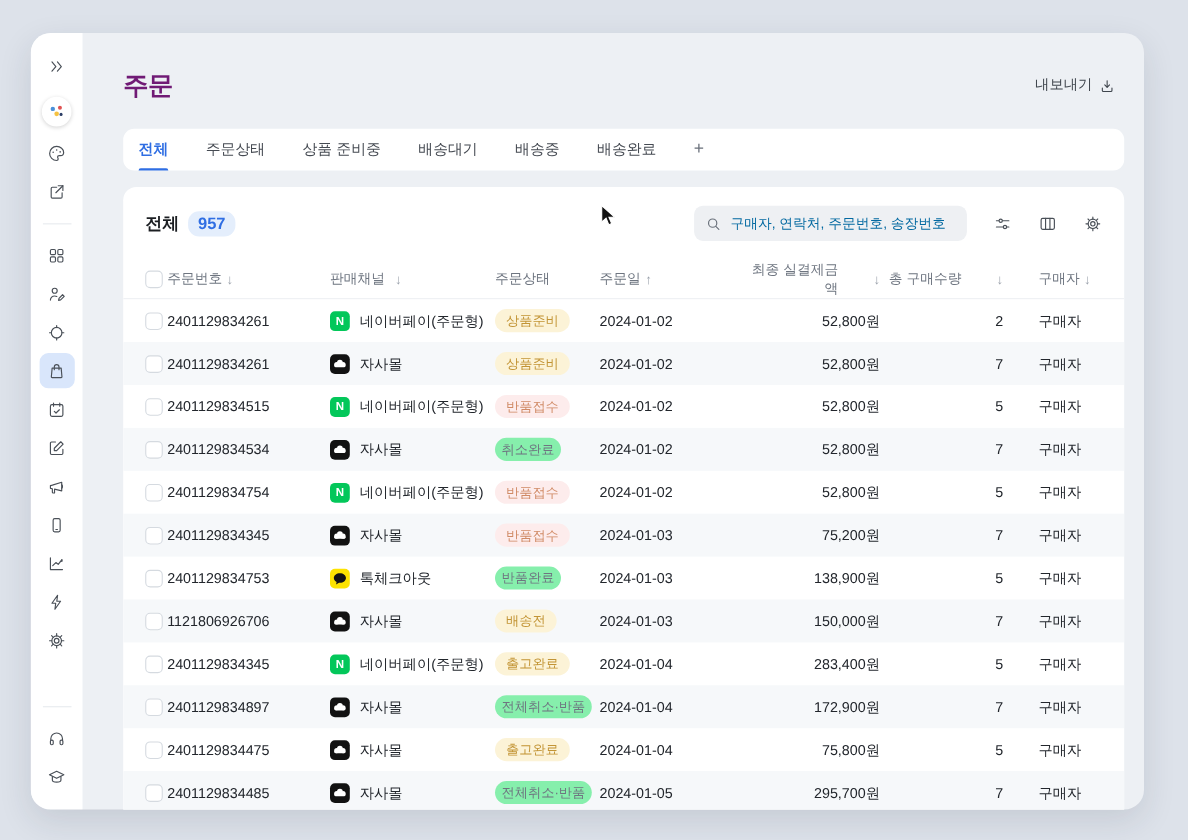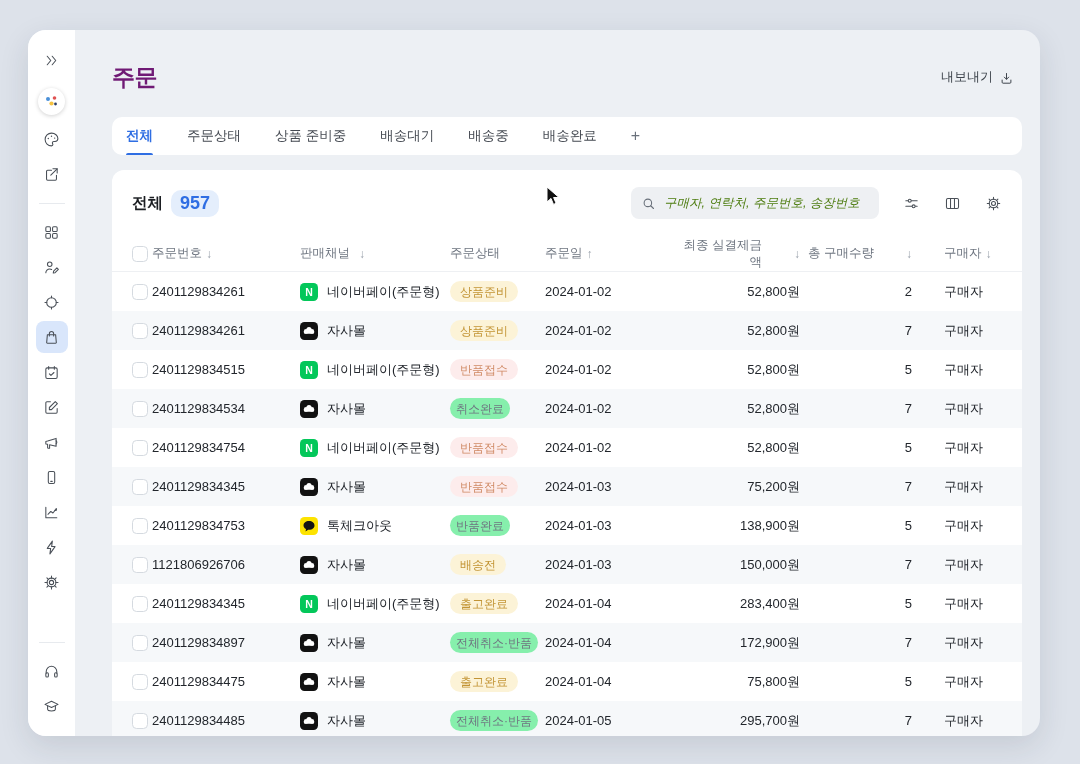--- a/index.html
+++ b/index.html
@@ -54,29 +54,29 @@
   .tab { position:relative; display:flex; align-items:center; font-size:13.5px; color:#454a52; cursor:pointer; }
   .tab.active { color:var(--accent,#2f6ee3); font-weight:600; }
   .tab.active::after { content:""; position:absolute; left:0; right:0; bottom:0; height:2.5px; background:var(--accent,#2f6ee3); border-radius:2px 2px 0 0; }
   .add-tab { display:flex; align-items:center; font-size:16px; color:#6a717b; cursor:pointer; }
   
   .panel { background:#fff; border-radius:12px; margin-top:15px; height:580px; overflow:hidden; }
   .panel-head { height:66px; display:flex; align-items:center; padding:0 20px; }
   .panel-title { font-size:15.5px; font-weight:700; color:#1b1e22; }
   .count-badge {
     margin-left:8px; background:var(--count-badge-bg,#e4eefc); color:var(--accent,#2f6ee3);
-    font-size:18px; font-weight:600; border-radius:10px; padding:3px 9px;
+    font-size:15px; font-weight:600; border-radius:10px; padding:3px 9px;
   }
   .head-right { margin-left:auto; display:flex; align-items:center; gap:24px; }
   .search-box {
     background:#eef0f3; border-radius:8px; height:32px; width:248px;
     display:flex; align-items:center; padding:0 10px; gap:8px; cursor:text;
   }
   .search-box svg { width:15px; height:15px; stroke:#6a717b; fill:none; stroke-width:1.7; stroke-linecap:round; }
-  .search-ph { font-size:12.5px; color:#4d7c0f; white-space:nowrap;font-style:italic; }
+  .search-ph { font-size:12.5px; color:#0369a1; white-space:nowrap; }
   .tool-icon { cursor:pointer; display:flex; }
   .tool-icon svg { width:17px; height:17px; stroke:#4a5058; fill:none; stroke-width:1.5; stroke-linecap:round; stroke-linejoin:round; }
   
   .grid-row { display:grid; grid-template-columns:20px 148px 150px 95px 130px 125px 112px 90px; align-items:center; padding:0 20px; }
   .thead { height:36px; color:#6e7580; font-size:12.5px; border-bottom:1px solid #eef0f3; }
   .th { display:flex; align-items:center; gap:4px; }
   .th .sort { color:#9aa1ab; font-size:12px; }
   .th.c-amount, .th.c-qty { justify-content:flex-end;gap:32px; }
   .th.c-buyer { padding-left:32px; }
   .trow { height:39px; font-size:13px; color:#22262c; cursor:pointer; }

